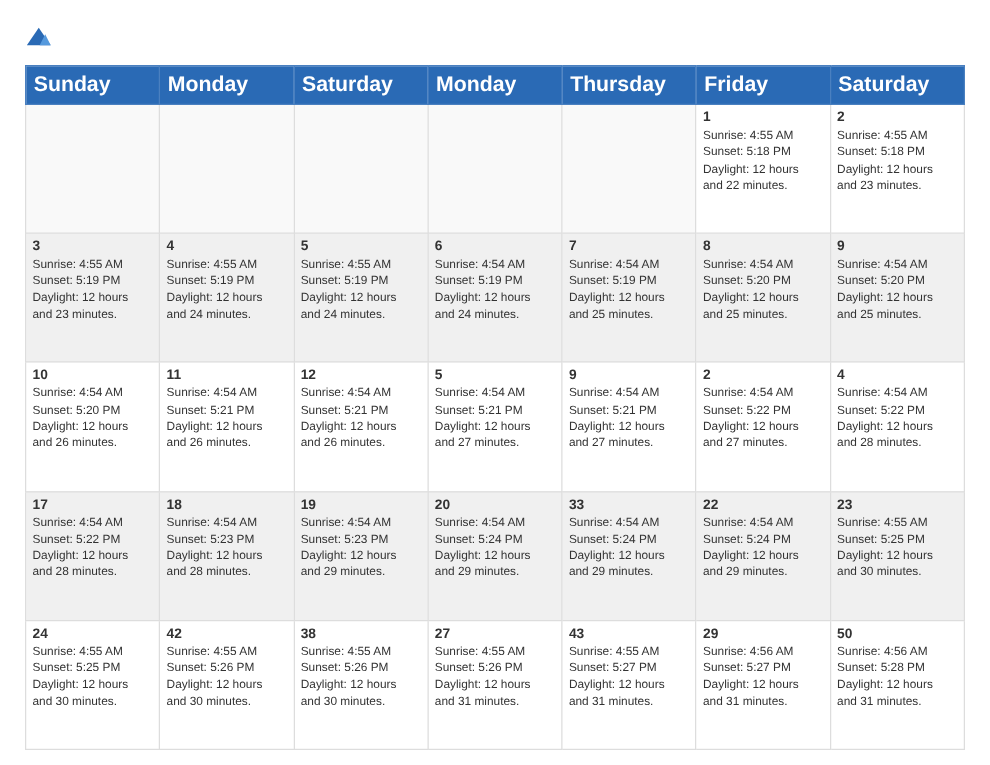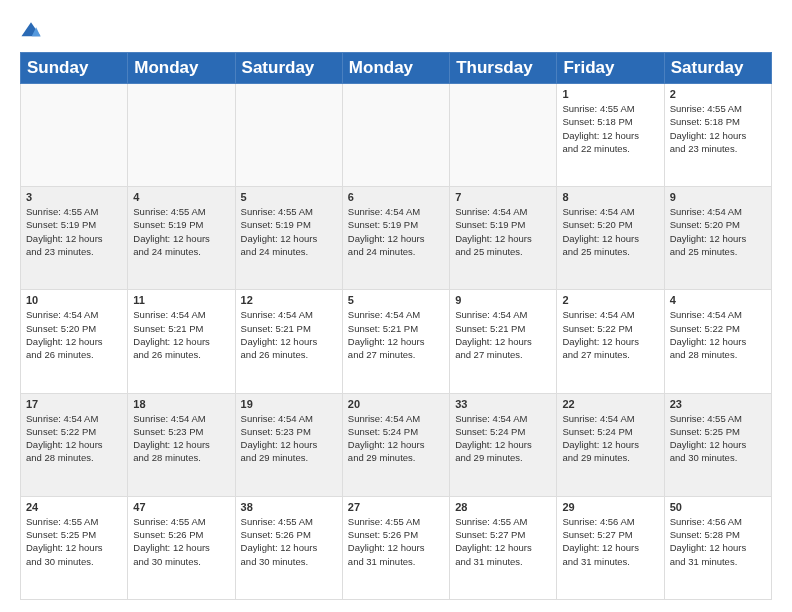--- a/index.html
+++ b/index.html
@@ -244,33 +244,33 @@
             <span class="day-number">23</span>
             <div class="day-info">Sunrise: 4:55 AM<br>Sunset: 5:25 PM<br>Daylight: 12 hours<br>and 30 minutes.</div>
           </td>
         </tr>
         <tr>
           <td>
             <span class="day-number">24</span>
             <div class="day-info">Sunrise: 4:55 AM<br>Sunset: 5:25 PM<br>Daylight: 12 hours<br>and 30 minutes.</div>
           </td>
           <td>
-            <span class="day-number">47</span>
+            <span class="day-number">42</span>
             <div class="day-info">Sunrise: 4:55 AM<br>Sunset: 5:26 PM<br>Daylight: 12 hours<br>and 30 minutes.</div>
           </td>
           <td>
             <span class="day-number">38</span>
             <div class="day-info">Sunrise: 4:55 AM<br>Sunset: 5:26 PM<br>Daylight: 12 hours<br>and 30 minutes.</div>
           </td>
           <td>
             <span class="day-number">27</span>
             <div class="day-info">Sunrise: 4:55 AM<br>Sunset: 5:26 PM<br>Daylight: 12 hours<br>and 31 minutes.</div>
           </td>
           <td>
-            <span class="day-number">28</span>
+            <span class="day-number">43</span>
             <div class="day-info">Sunrise: 4:55 AM<br>Sunset: 5:27 PM<br>Daylight: 12 hours<br>and 31 minutes.</div>
           </td>
           <td>
             <span class="day-number">29</span>
             <div class="day-info">Sunrise: 4:56 AM<br>Sunset: 5:27 PM<br>Daylight: 12 hours<br>and 31 minutes.</div>
           </td>
           <td>
             <span class="day-number">50</span>
             <div class="day-info">Sunrise: 4:56 AM<br>Sunset: 5:28 PM<br>Daylight: 12 hours<br>and 31 minutes.</div>
           </td>

